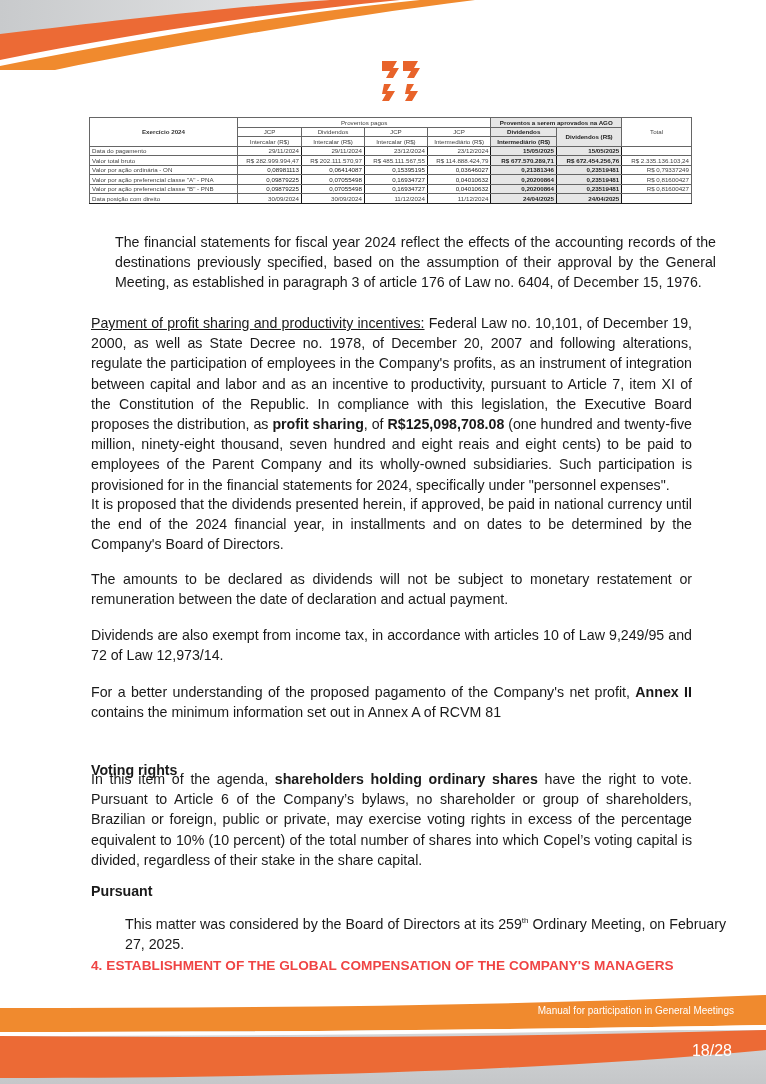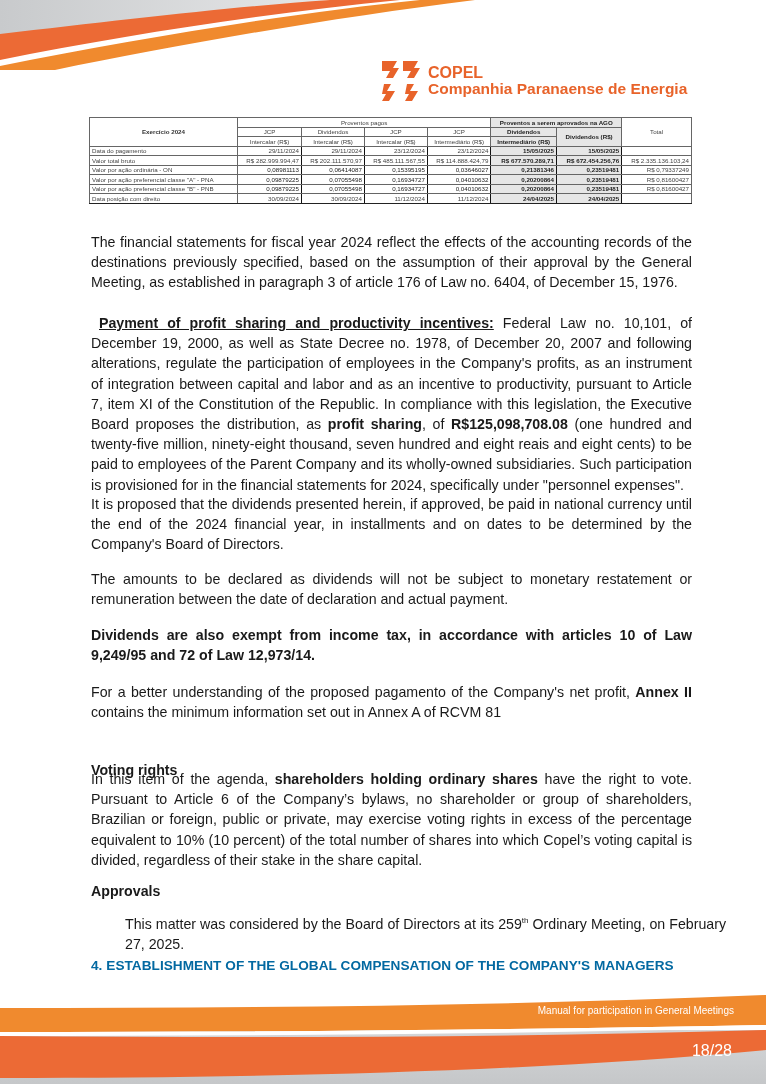--- a/index.html
+++ b/index.html
@@ -22,23 +22,23 @@
   table.div-table .num { text-align: right; border-right: 1.5px solid #111; }
   table.div-table .ago { background: #e6e6e6; font-weight: bold; color: #222; }
   table.div-table .ago-hdr { background: #e6e6e6; font-weight: bold; color: #222; text-align: center; }
   table.div-table .total-col { text-align: right; color: #444; }
   table.div-table .dark { color: #222; }
   table.div-table .ex-hdr { font-weight: bold; text-align: center; color: #333; }
   table.div-table .thick-bottom td { border-bottom: 1.5px solid #222; }
 
   .body-text { position: absolute; left: 91px; width: 601px; font-size: 14.2px; line-height: 20.2px; text-align: justify; color: #1a1a1a; }
   .body-text b { font-weight: bold; }
-  .u { text-decoration: underline; font-weight: bold; margin-left: 8px; }
+  .u { text-decoration: underline; font-weight: normal; }
   .heading { position: absolute; left: 91px; font-size: 14.2px; font-weight: bold; color: #1a1a1a; }
-  .section-title { position: absolute; left: 91px; top: 958px; font-size: 13.6px; font-weight: bold; color: #0369a1; letter-spacing: 0.05px; }
+  .section-title { position: absolute; left: 91px; top: 958px; font-size: 13.6px; font-weight: bold; color: #ef4444; letter-spacing: 0.05px; }
   sup { font-size: 8px; vertical-align: super; line-height: 0; }
 
   .footer-manual { position: absolute; right: 32px; top: 1005px; font-size: 10px; font-weight: normal; color: #ffffff; }
   .footer-page { position: absolute; right: 34px; top: 1042px; font-size: 16px; color: #ffffff; }
 </style>
 </head>
 <body>
 
 <svg class="swoosh-top" viewBox="0 0 766 75" preserveAspectRatio="none">
   <defs>
@@ -54,24 +54,20 @@
 
 <div class="logo">
   <svg class="logo-mark" viewBox="0 0 40 42">
     <g fill="#e8632a">
       <polygon points="2,1 17,1 13,8 19,8 13,18 6,18 10,11 2,11"></polygon>
       <polygon points="23,1 38,1 34,8 40,8 34,18 27,18 31,11 23,11"></polygon>
       <polygon points="2,24 9,24 5,31 13,31 7,41 0,41 4,34 0,34" transform="translate(2,0)"></polygon>
       <polygon points="23,24 30,24 26,31 34,31 28,41 21,41 25,34 21,34" transform="translate(4,0)"></polygon>
     </g>
   </svg>
-  <div class="logo-text">
-    <div class="l1">COPEL</div>
-    <div class="l2">Companhia Paranaense de Energia</div>
-  </div>
 </div>
 
 <table class="div-table">
   <tbody>
       <tr>
     <th class="ex-hdr" rowspan="3">Exercício 2024</th>
     <th class="hdr" colspan="4">Proventos pagos</th>
     <th class="ago-hdr" colspan="2">Proventos a serem aprovados na AGO</th>
     <th class="hdr" rowspan="3">Total</th>
   </tr>
@@ -147,37 +143,37 @@
     <td class="num">30/09/2024</td>
     <td class="num">11/12/2024</td>
     <td class="num">11/12/2024</td>
     <td class="num ago">24/04/2025</td>
     <td class="num ago">24/04/2025</td>
     <td class="total-col"></td>
   </tr>
 </tbody>
   </table>
 
-<p class="body-text" style="top:232px;">The financial statements for fiscal year 2024 reflect the effects of the accounting records of the destinations previously specified, based on the assumption of their approval by the General Meeting, as established in paragraph 3 of article 176 of Law no. 6404, of December 15, 1976.</p>
+<p class="body-text" style="top:232px;margin-left:24px;">The financial statements for fiscal year 2024 reflect the effects of the accounting records of the destinations previously specified, based on the assumption of their approval by the General Meeting, as established in paragraph 3 of article 176 of Law no. 6404, of December 15, 1976.</p>
 
 <p class="body-text" style="top:313px;"><span class="u">Payment of profit sharing and productivity incentives:</span><span> Federal Law no. 10,101, of December 19, 2000, as well as State Decree no. 1978, of December 20, 2007 and following alterations, regulate the participation of employees in the Company's profits, as an instrument of integration between capital and labor and as an incentive to productivity, pursuant to Article 7, item XI of the Constitution of the Republic. In compliance with this legislation, the Executive Board proposes the distribution, as </span><b>profit sharing</b><span>, of </span><b>R$125,098,708.08</b><span> (one hundred and twenty-five million, ninety-eight thousand, seven hundred and eight reais and eight cents) to be paid to employees of the Parent Company and its wholly-owned subsidiaries. Such participation is provisioned for in the financial statements for 2024, specifically under "personnel expenses".</span></p>
 
 <p class="body-text" style="top:494px;">It is proposed that the dividends presented herein, if approved, be paid in national currency until the end of the 2024 financial year, in installments and on dates to be determined by the Company's Board of Directors.</p>
 
 <p class="body-text" style="top:569px;">The amounts to be declared as dividends will not be subject to monetary restatement or remuneration between the date of declaration and actual payment.</p>
 
-<p class="body-text" style="top:625px;font-weight:bold;">Dividends are also exempt from income tax, in accordance with articles 10 of Law 9,249/95 and 72 of Law 12,973/14.</p>
+<p class="body-text" style="top:625px;">Dividends are also exempt from income tax, in accordance with articles 10 of Law 9,249/95 and 72 of Law 12,973/14.</p>
 
 <p class="body-text" style="top:682px;"><span>For a better understanding of the proposed pagamento of the Company's net profit, </span><b>Annex II</b><span> contains the minimum information set out in Annex A of RCVM 81</span></p>
 
 <div class="heading" style="top:762px;">Voting rights</div>
 
 <p class="body-text" style="top:769px;"><span>In this item of the agenda, </span><b>shareholders holding ordinary shares</b><span> have the right to vote. Pursuant to Article 6 of the Company’s bylaws, no shareholder or group of shareholders, Brazilian or foreign, public or private, may exercise voting rights in excess of the percentage equivalent to 10% (10 percent) of the total number of shares into which Copel’s voting capital is divided, regardless of their stake in the share capital.</span></p>
 
-<div class="heading" style="top:883px;">Approvals</div>
+<div class="heading" style="top:883px;">Pursuant</div>
 
 <p class="body-text" style="top:914px;margin-left:34px;"><span>This matter was considered by the Board of Directors at its 259</span><sup>th</sup><span> Ordinary Meeting, on February 27, 2025.</span></p>
 
 <div class="section-title">4. ESTABLISHMENT OF THE GLOBAL COMPENSATION OF THE COMPANY'S MANAGERS</div>
 
 <svg class="swoosh-bottom" viewBox="0 0 766 94" preserveAspectRatio="none">
   <defs>
     <linearGradient id="g2" x1="0" y1="0" x2="0" y2="1">
       <stop offset="0" stop-color="#d4d6d8"></stop>
         <stop offset="1" stop-color="#c5c7c9"></stop>

